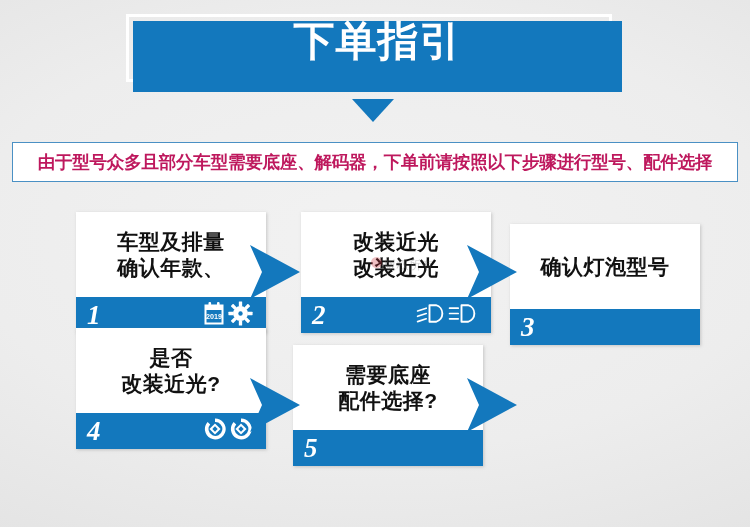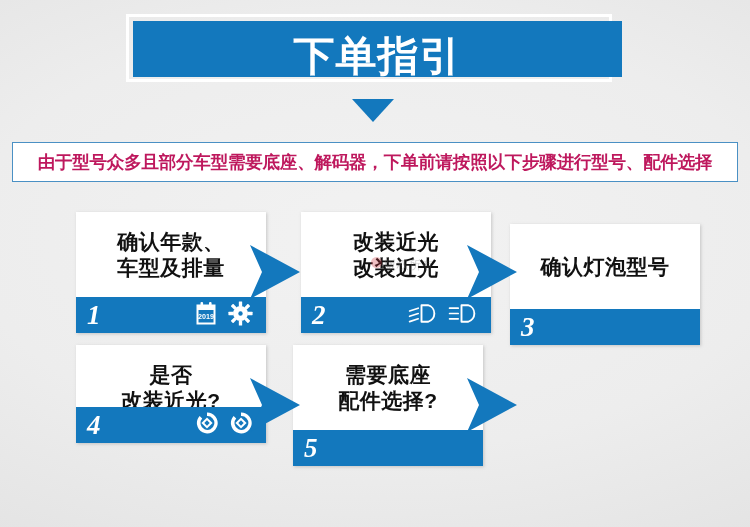--- a/index.html
+++ b/index.html
@@ -37,24 +37,24 @@
     width: 486px;
     height: 68px;
     border: 3px solid #ffffff;
     box-sizing: border-box;
   }
   #header-box {
     position: absolute;
     left: 7px;
     top: 7px;
     width: 489px;
-    height: 56px;
+    height: 71px;
     background: #1378bd;
     display: flex;
-    align-items: flex-end;
+    align-items: flex-start;
     justify-content: center;
     box-sizing: border-box;
   }
   #header-title {
     color: #ffffff;
     font-size: 41px;
     font-weight: bold;
     letter-spacing: 1px;
     line-height: 1;
     white-space: nowrap;
@@ -142,30 +142,30 @@
     font-style: italic;
     font-family: "Liberation Serif", serif;
     margin-left: 11px;
     line-height: 1;
   }
   .card-icons {
     margin-left: auto;
     margin-right: 13px;
     display: flex;
     align-items: center;
-    gap: 10px;
+    gap: 2px;
   }
   .ico { display: block; }
 
   
   #card-1 { left: 76px;  top: 212px; width: 190px; height: 121px; }
   #card-2 { left: 293px; top: 212px; width: 190px; height: 121px; margin-left: 8px; }
   #card-3 { left: 510px; top: 224px; width: 190px; height: 121px; }
   
-  #card-4 { left: 76px;  top: 345px; width: 190px; height: 98px; }
+  #card-4 { left: 76px;  top: 328px; width: 190px; height: 121px; }
   #card-5 { left: 293px; top: 345px; width: 190px; height: 121px; }
   #card-6 { left: 510px; top: 345px; width: 190px; height: 121px; }
 
   .card-body { position: absolute; left: 0; top: 0; width: 100%; height: 85px; }
 
   
   .arrow {
     position: absolute;
     width: 60px;
     height: 58px;
@@ -215,22 +215,22 @@
 
   <div id="down-arrow"></div>
 
   <div id="notice">
     <span id="notice-text">由于型号众多且部分车型需要底座、解码器，下单前请按照以下步骤进行型号、配件选择</span>
   </div>
 
   <div class="card" id="card-1">
     <div class="card-body">
       <div class="card-title">
+        <div>车型及排量</div>
         <div>确认年款、</div>
-        <div>车型及排量</div>
       </div>
     </div>
     <div class="card-footer">
       <span class="card-num">1</span>
       <span class="card-icons">
 
         <span class="ico">
           <svg width="24" height="25" viewBox="0 0 24 25">
             <rect x="3.5" y="4.5" width="17" height="18" fill="none" stroke="#ffffff" stroke-width="2"></rect>
             <rect x="3.5" y="4.5" width="17" height="4.5" fill="#ffffff"></rect>

